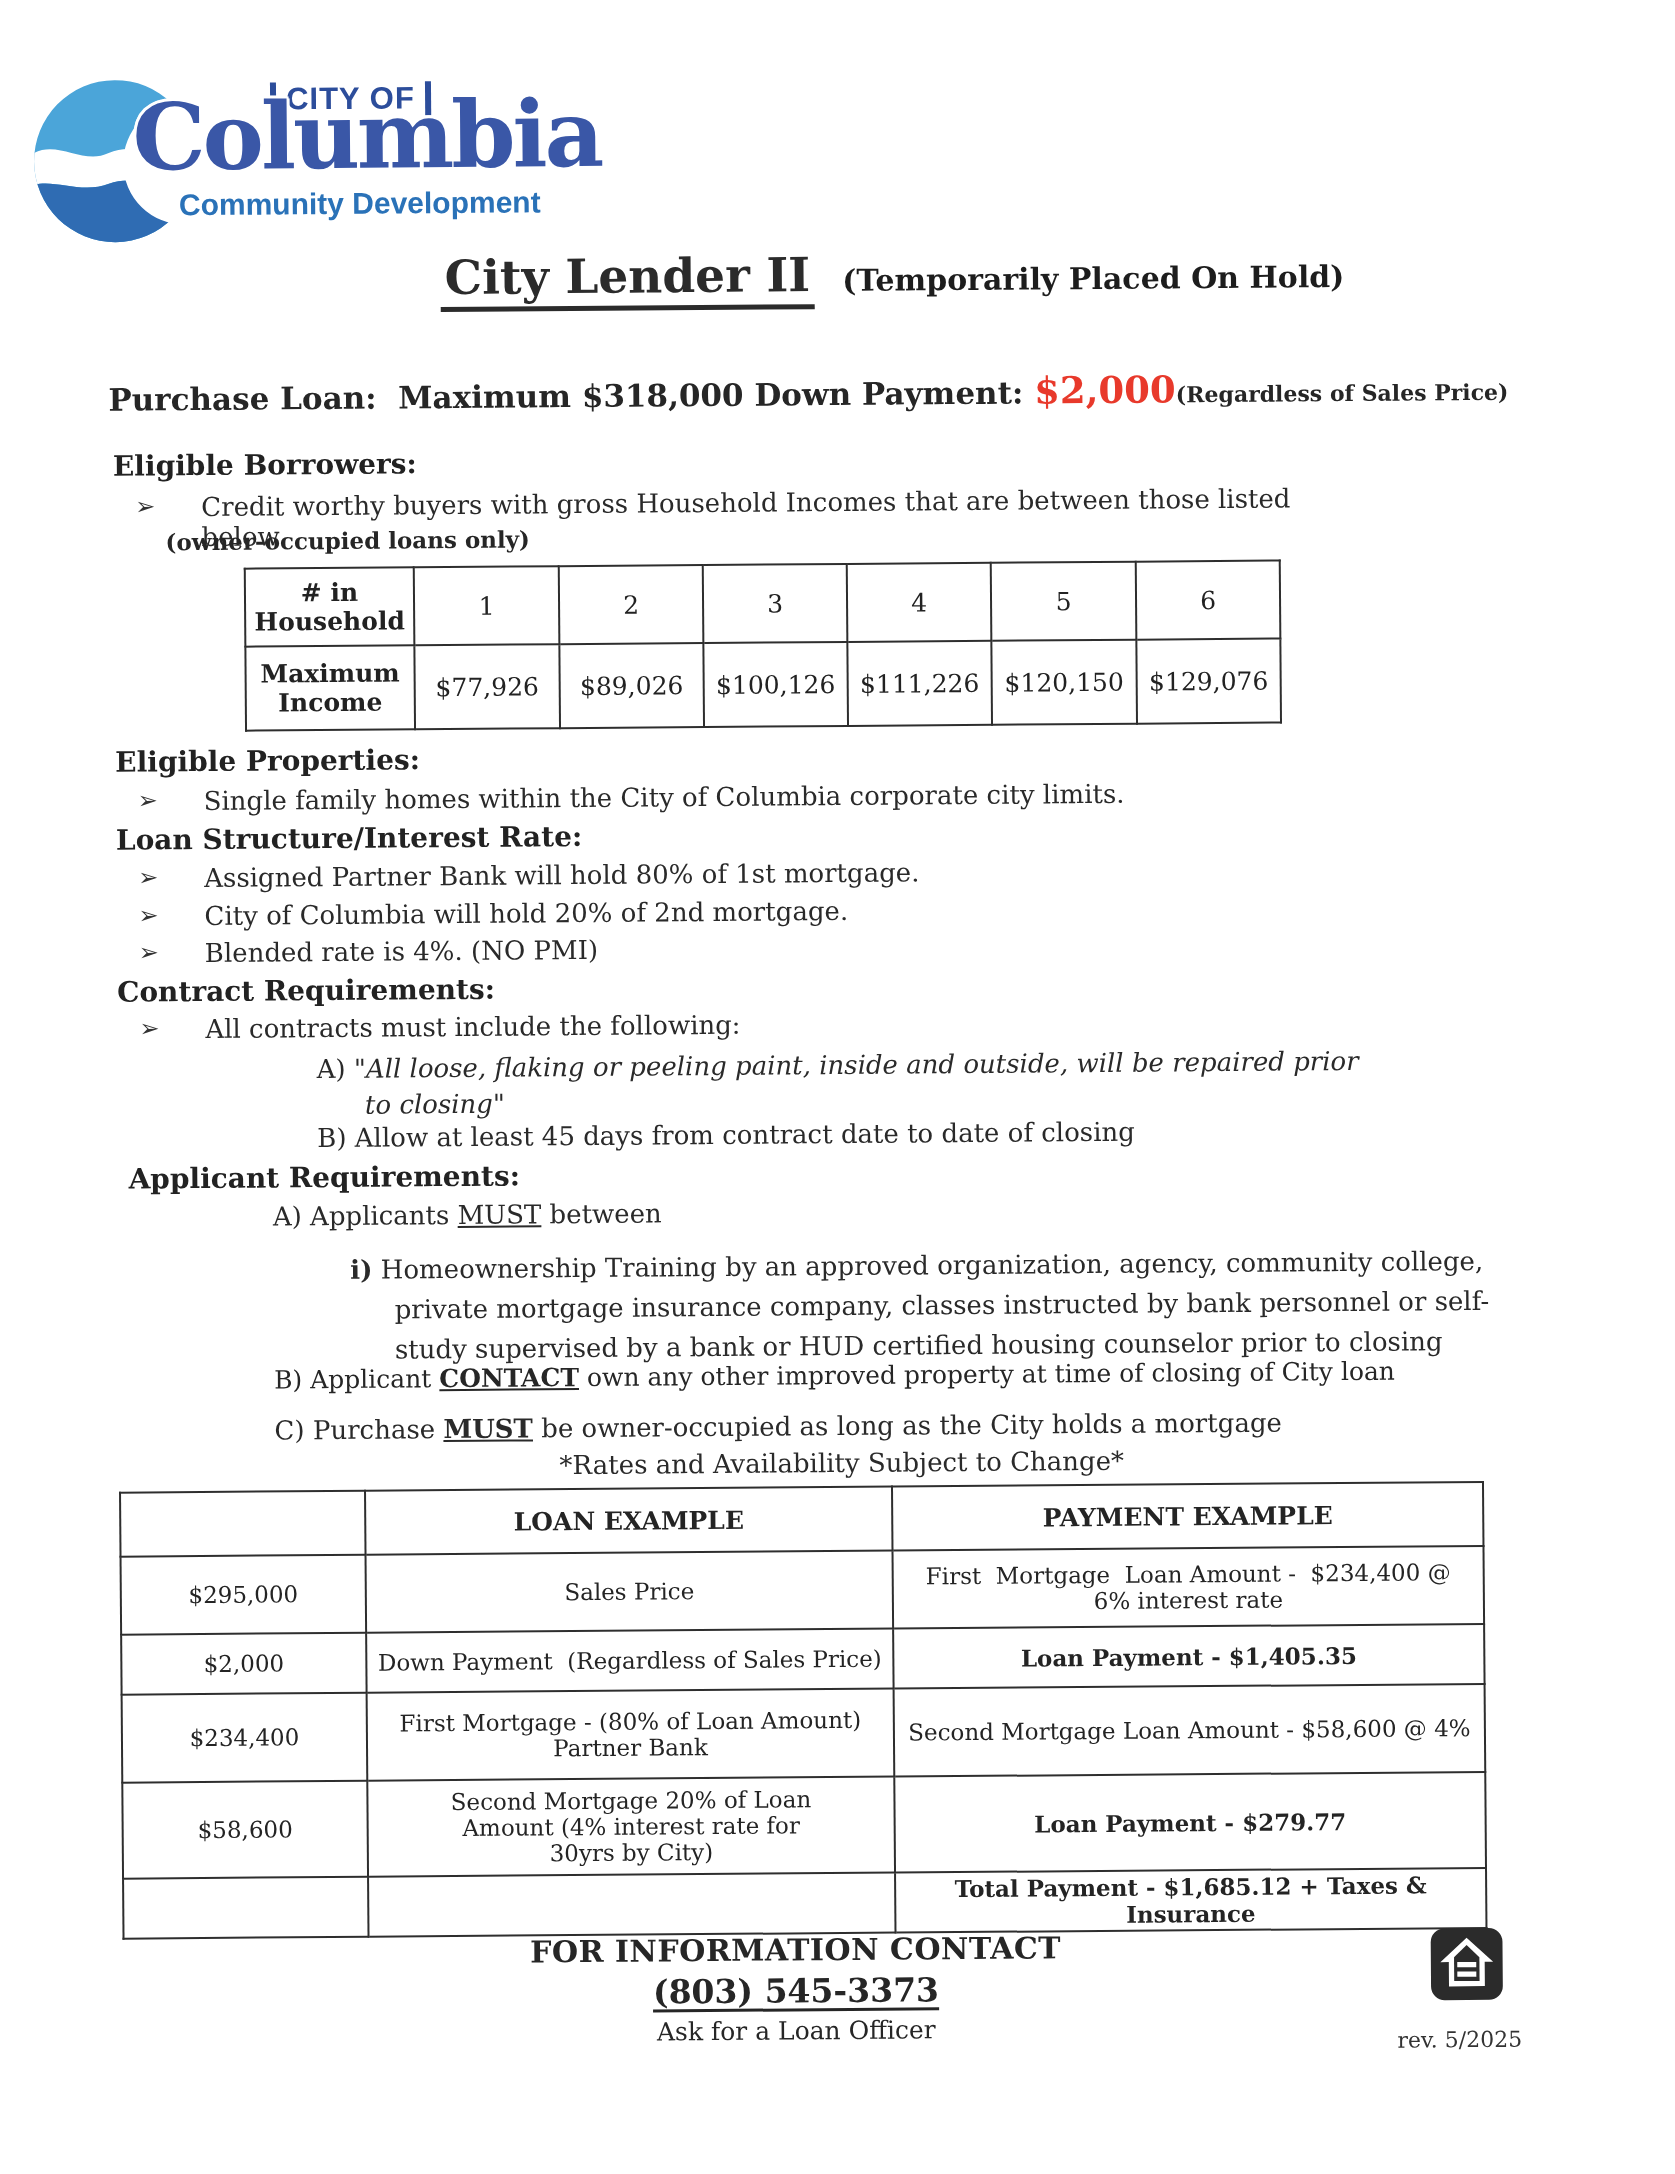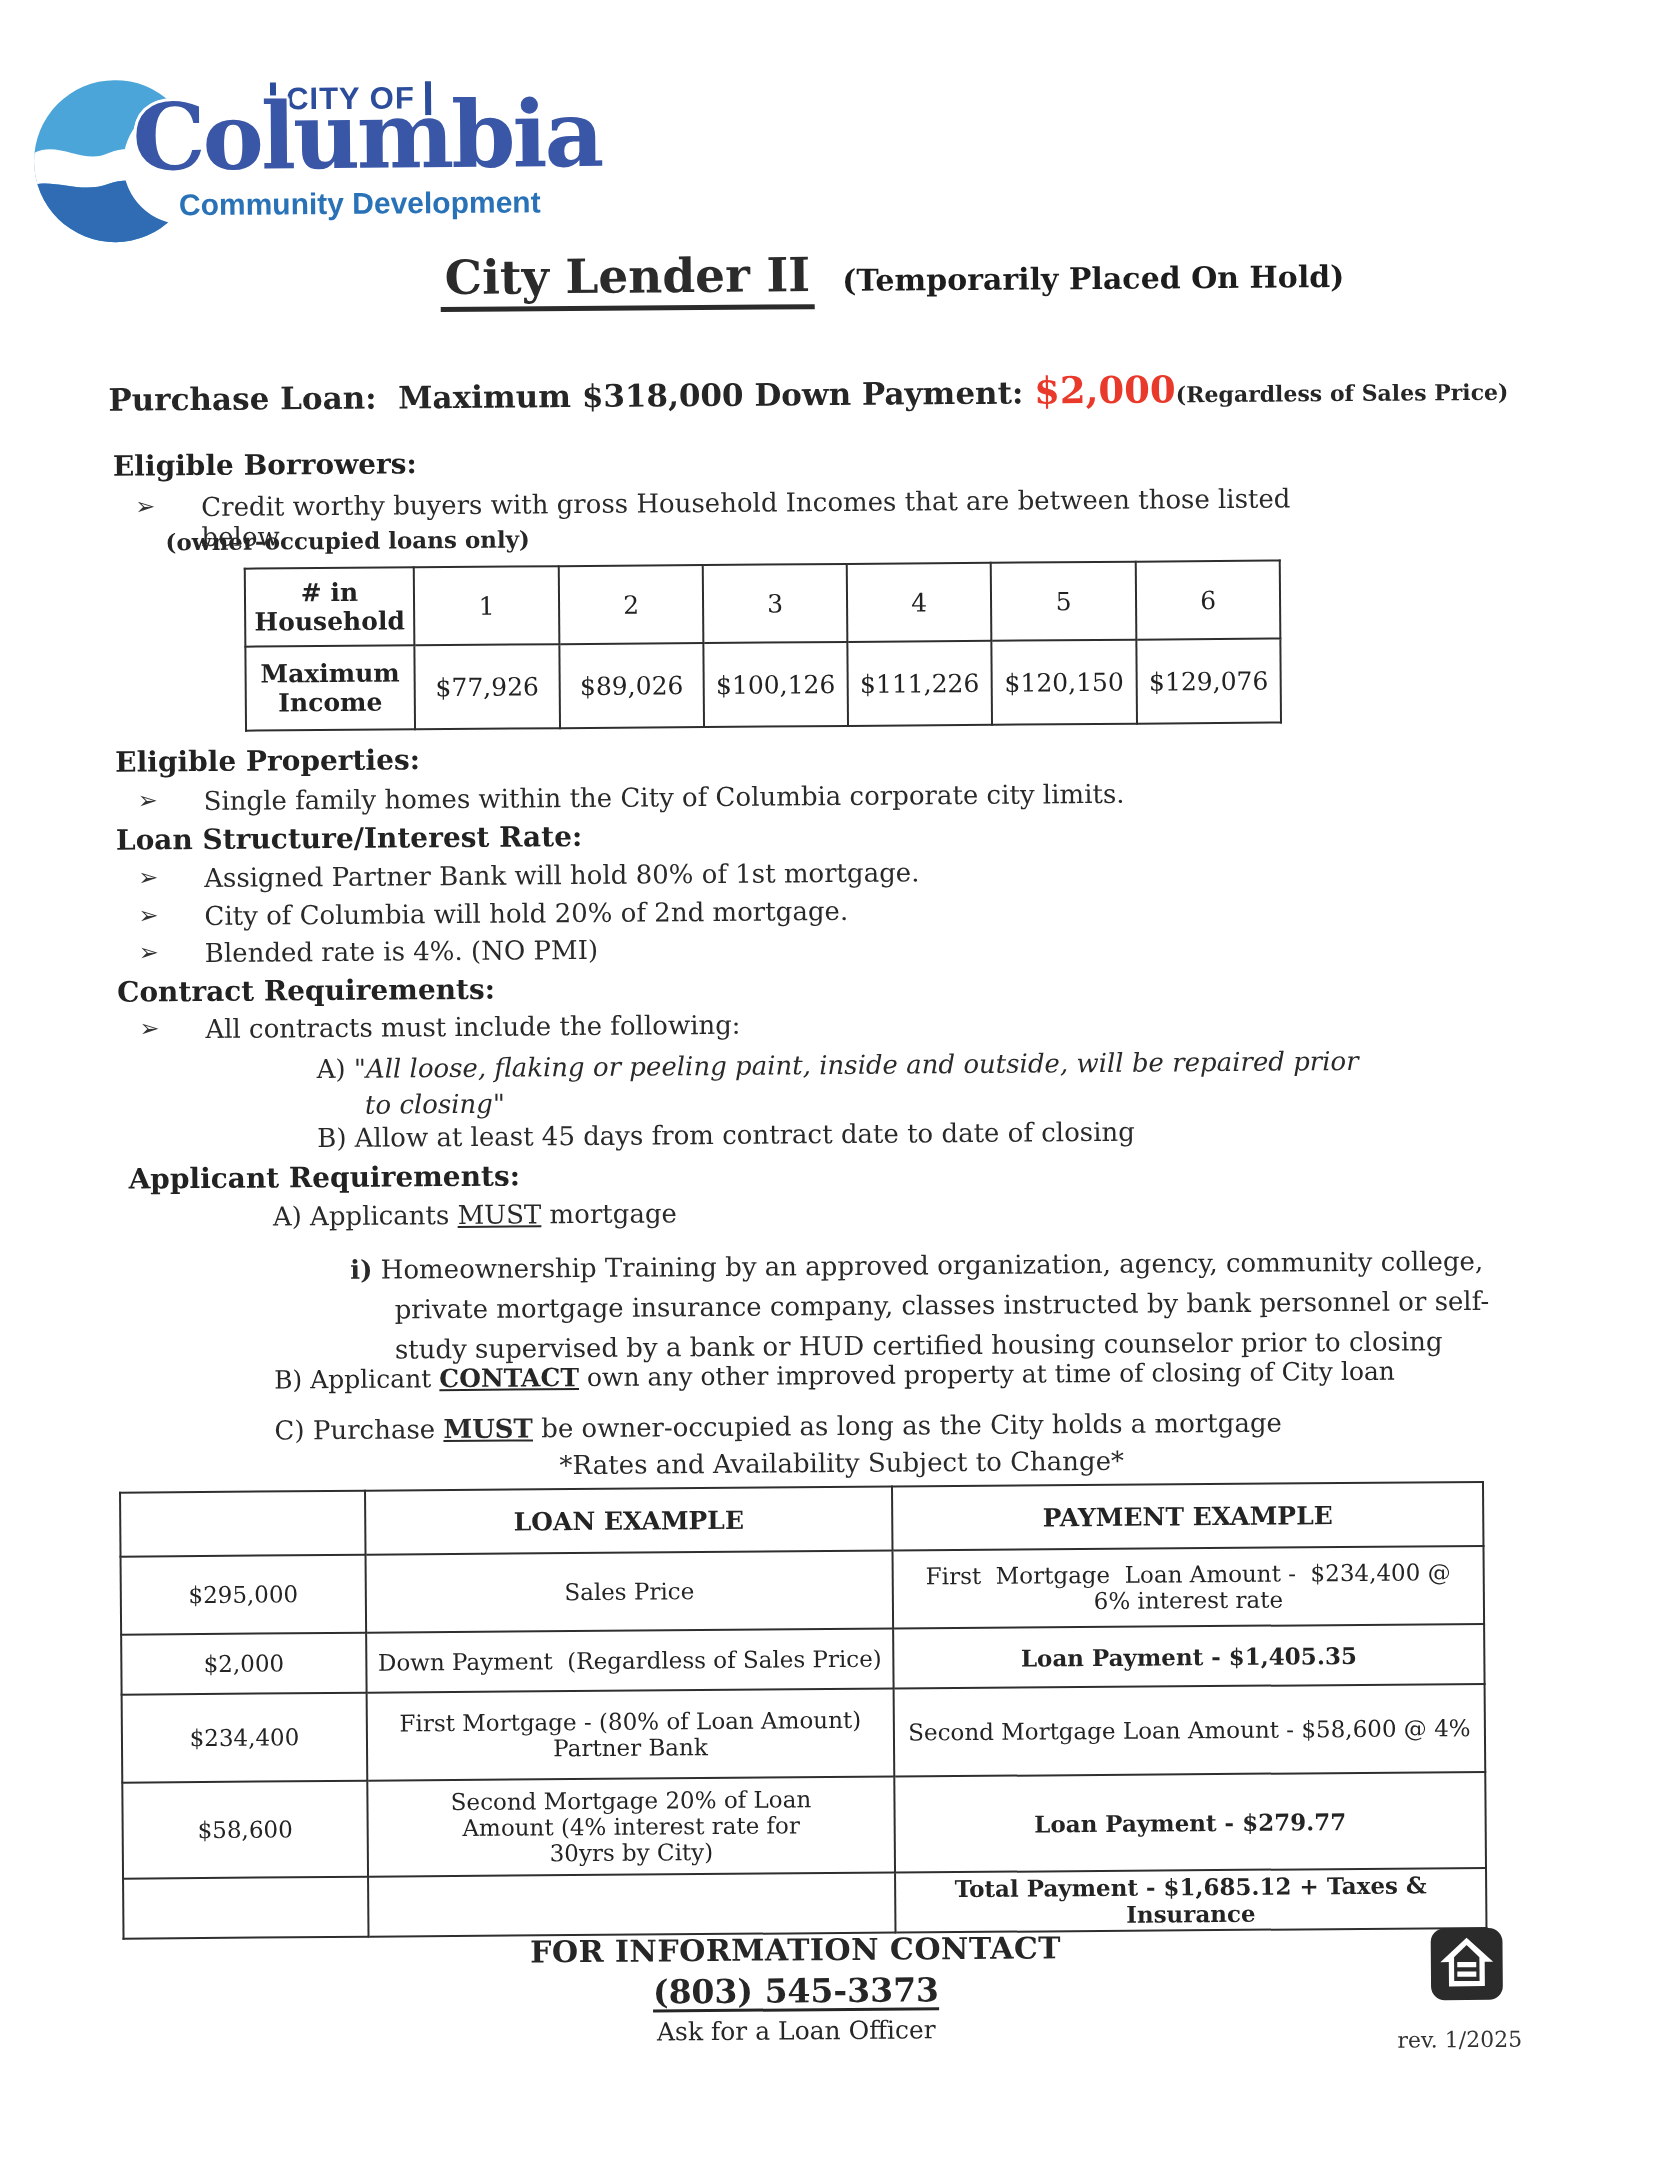--- a/index.html
+++ b/index.html
@@ -167,21 +167,21 @@
     <span style="font-style:italic;">"All loose, flaking or peeling paint, inside and outside, will be repaired prior to closing"</span>
   </div>
   <div class="abs body-t" style="top:1119px;left:316px;width:1095px;text-indent:-48px;padding-left:48px;">
     <span>B)</span>
     <span>Allow at least 45 days from contract date to date of closing</span>
   </div>
 
   <div class="abs h1" style="top:1157px;left:127px;">Applicant Requirements:</div>
   <div class="abs body-t" style="top:1197px;left:271px;">
     <span>A)</span>
-    <span>Applicants </span><span class="ul">MUST</span><span> mortgage</span>
+    <span>Applicants </span><span class="ul">MUST</span><span> between</span>
   </div>
   <div class="abs body-t" style="top:1246px;left:348px;width:1144px;line-height:40px;text-indent:-44px;padding-left:44px;">
     <span style="font-weight:bold;">i)</span>
     <span>Homeownership Training by an approved organization, agency, community college, private mortgage insurance company, classes instructed by bank personnel or self-study supervised by a bank or HUD certified housing counselor prior to closing</span>
   </div>
   <div class="abs" style="top:1361px;left:271px;font-size:25px;">
     <span>B)</span>
     <span>Applicant </span><span class="em-ul">CONTACT</span><span> own any other improved property at time of closing of City loan</span>
   </div>
   <div class="abs body-t" style="top:1411px;left:271px;">
@@ -245,16 +245,16 @@
 
   <span class="abs eh">
     <svg width="76" height="76" viewBox="0 0 72 72">
       <rect x="2" y="2" width="68" height="68" rx="13" fill="#2b2b2b"></rect>
       <path d="M36 11 L11 34 L19 34 L19 57 L53 57 L53 34 L61 34 Z" fill="#ffffff"></path>
       <path d="M36 18 L24 29.5 L24 52 L48 52 L48 29.5 Z" fill="#2b2b2b"></path>
       <rect x="27" y="34" width="18" height="5" fill="#ffffff"></rect>
       <rect x="27" y="43" width="18" height="5" fill="#ffffff"></rect>
     </svg>
   </span>
-  <div class="abs rev">rev. 1/2025</div>
+  <div class="abs rev">rev. 5/2025</div>
 
 </div>
 
 
 </body></html>

